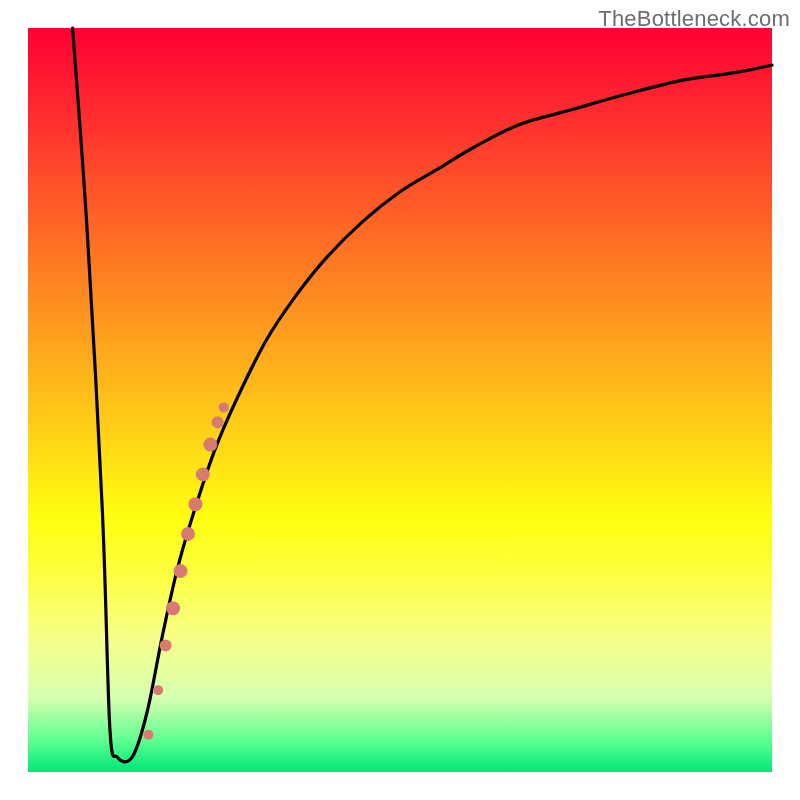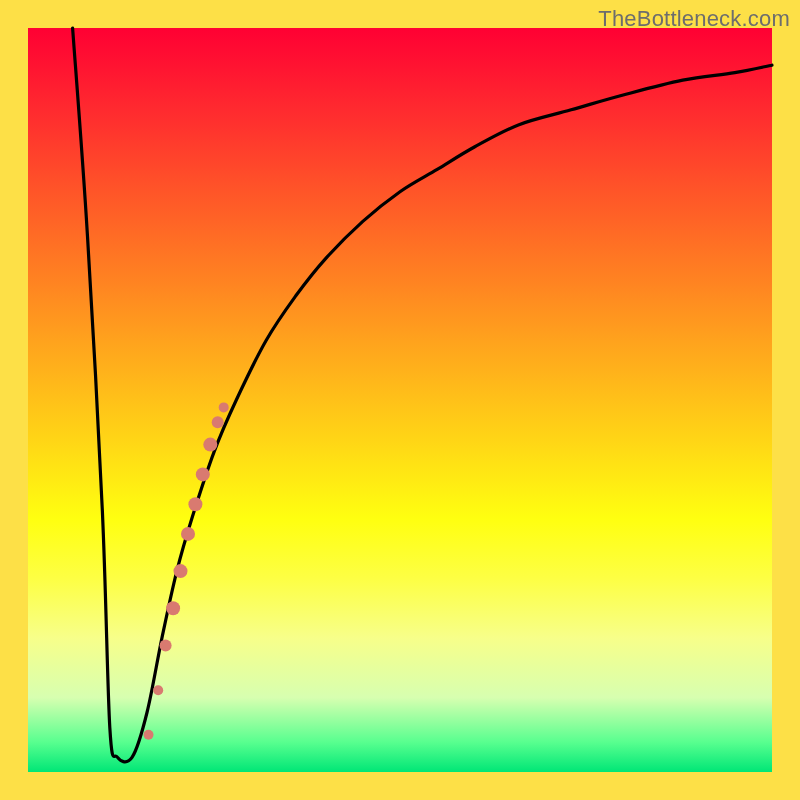--- a/index.html
+++ b/index.html
@@ -8,21 +8,21 @@
     width: 800px;
     height: 800px;
     overflow: hidden;
     background: #000;
     font-family: Arial, Helvetica, sans-serif;
   }
   .frame {
     position: relative;
     width: 800px;
     height: 800px;
-    background: #fde047;
+    background: #ffffff;
   }
   .plot-area {
     position: absolute;
     left: 28px;
     top: 28px;
     width: 744px;
     height: 744px;
     background: linear-gradient(to bottom,
       #ff0033 0%,
       #ff2a2f 11%,

